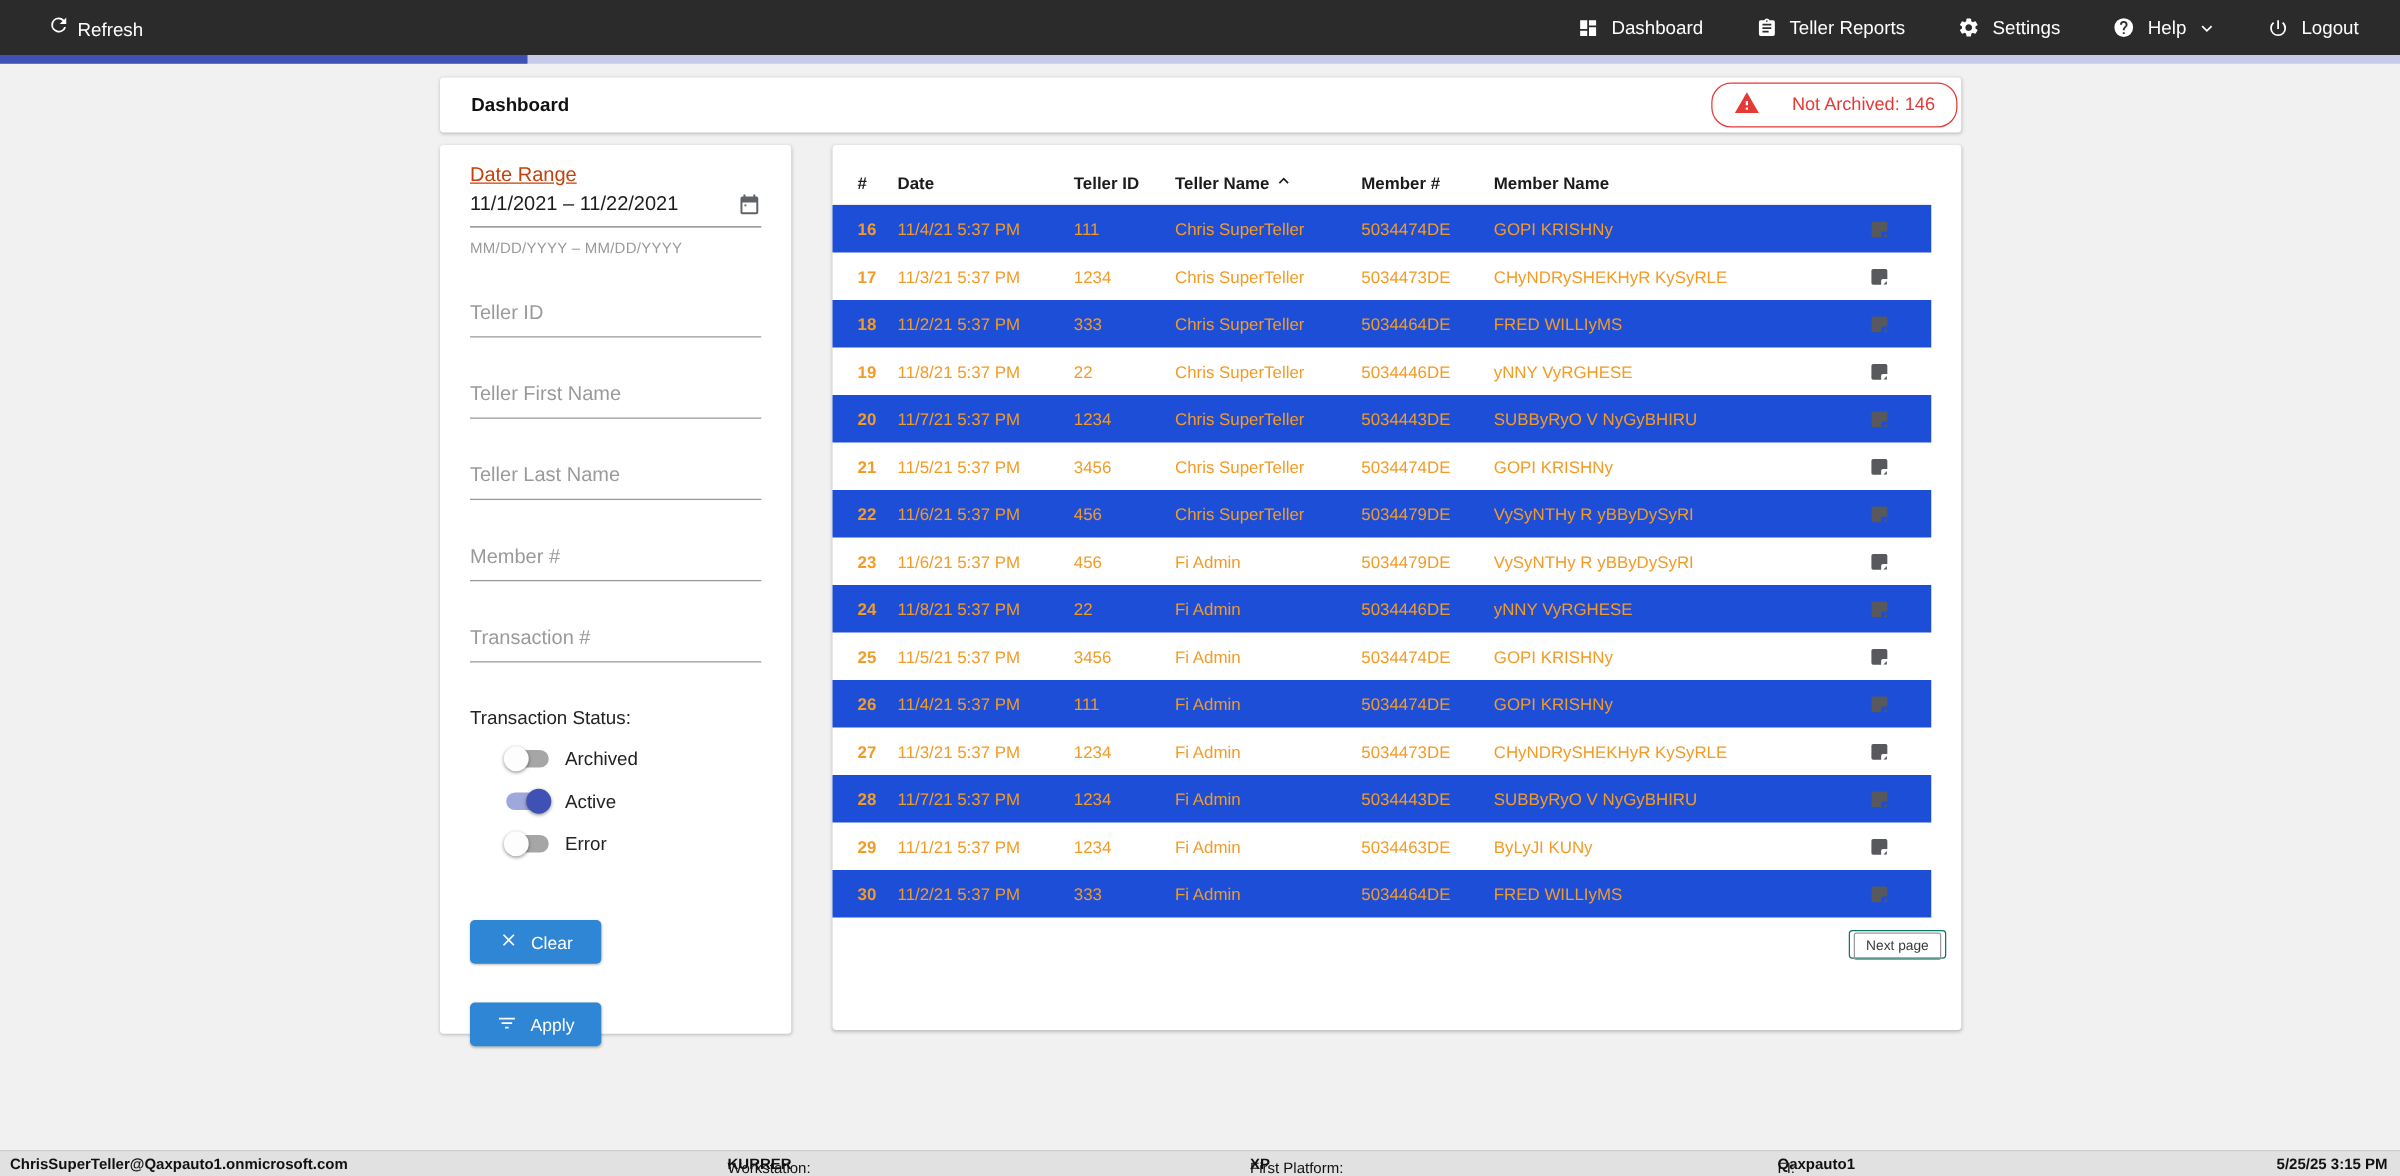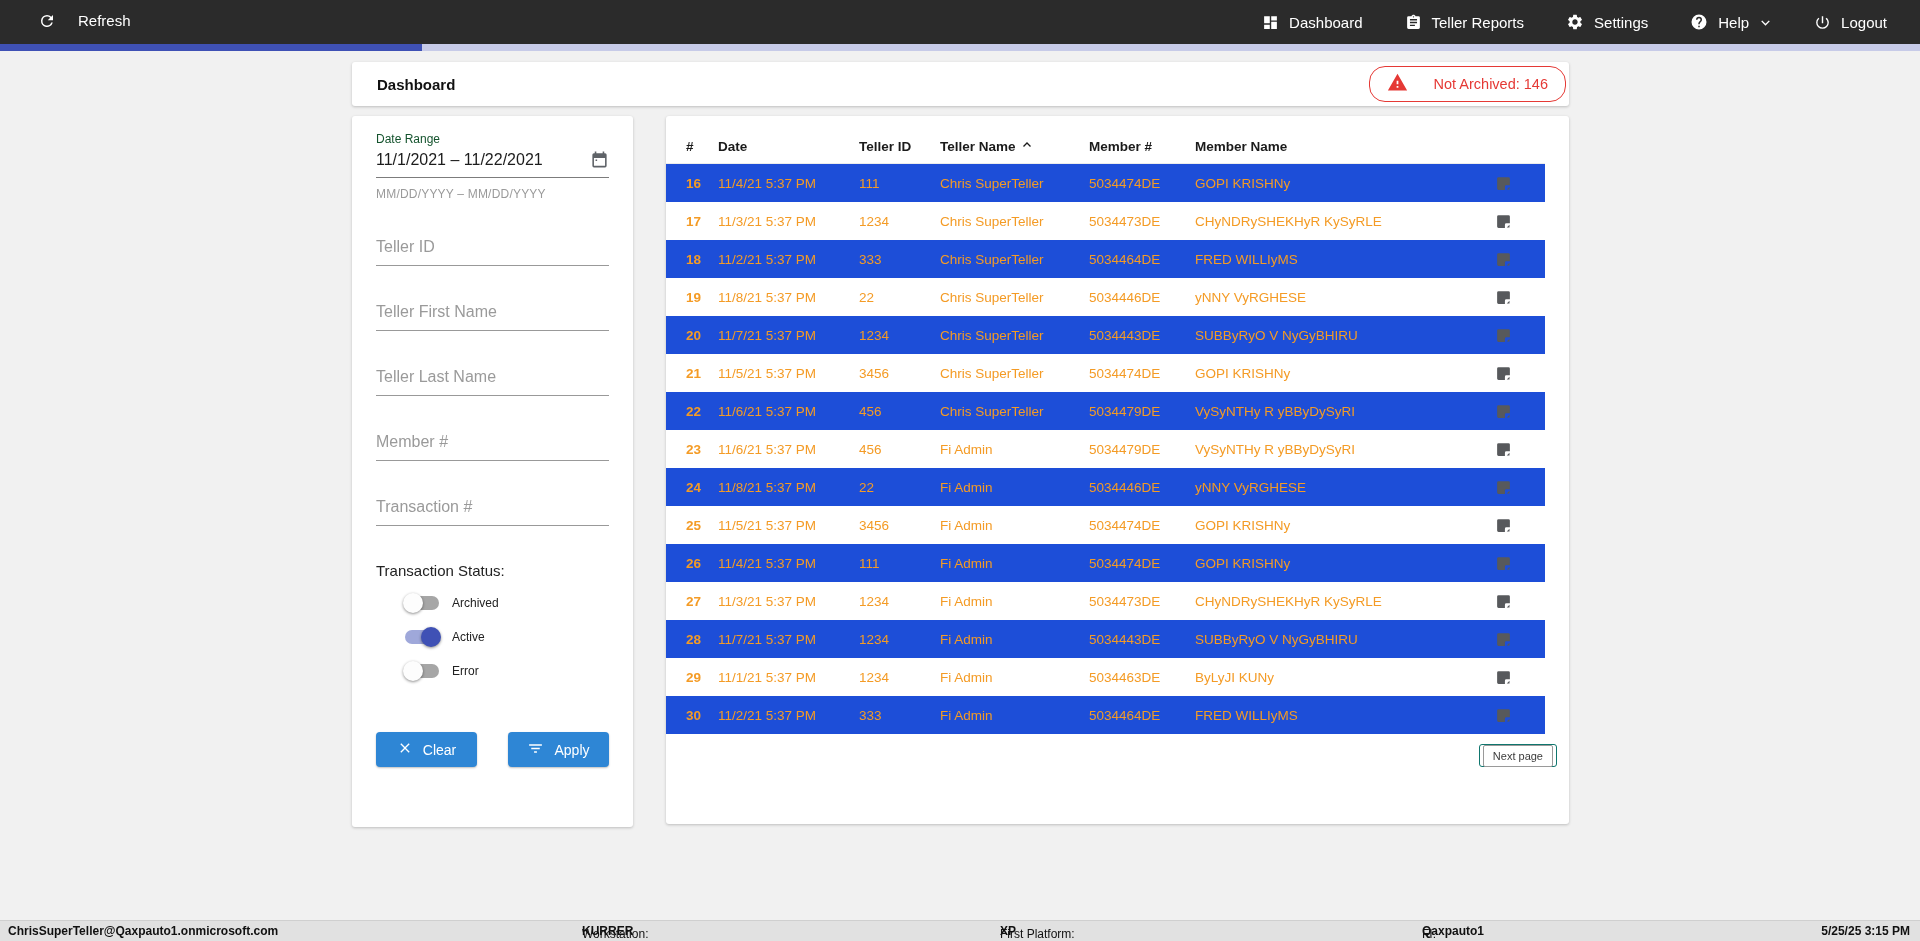--- a/index.html
+++ b/index.html
@@ -10,40 +10,40 @@
     position:relative;
     overflow:hidden;
     color:#222;
   }
   
   .topbar {
     position:absolute; top:0; left:0; width:1920px; height:44px;
     background:#2b2b2b; display:flex; align-items:center;
     color:#fff; font-size:15px;
   }
-  .topbar .left { display:flex; align-items:flex-start; gap:22px; margin-left:38px; cursor:pointer; }
+  .topbar .left { display:flex; align-items:flex-end; gap:6px; margin-left:38px; cursor:pointer; }
   .topbar .nav { margin-left:auto; display:flex; align-items:center; gap:42px; margin-right:33px; }
   .nav-item { display:flex; align-items:center; gap:10px; cursor:pointer; }
   .nav-item svg { display:block; }
   
   .progress { position:absolute; top:44px; left:0; width:1920px; height:7px; background:#c7cbe8; }
   .progress .fill { position:absolute; left:0; top:0; height:7px; width:422px; background:#3f51b5; }
   
   .card { position:absolute; background:#fff; border-radius:3px; box-shadow:0 1px 3px rgba(0,0,0,.22); }
   .header-card { left:352px; top:62px; width:1217px; height:44px; display:flex; align-items:center; }
   .page-title { font-weight:bold; font-size:15px; margin-left:25px; color:#111; }
   .badge {
     position:absolute; right:3px; top:4px; height:36px;
     border:1px solid #e53935; border-radius:16px; background:#fff;
     display:flex; align-items:center; gap:26px; padding:0 17px;
     color:#e53935; font-size:14.5px;
   }
   
   .filter-card { left:352px; top:116px; width:281px; height:711px; padding:0 24px; }
-  .f-label { margin-top:16px; font-size:12px; color:#14532d; }
+  .f-label { margin-top:16px; font-size:16px; color:#c2410c;text-decoration:underline; }
   .date-row { display:flex; align-items:center; margin-top:4px; }
   .date-input {
     border:none; outline:none; flex:1; font-size:16px; color:#1c1c1c;
     font-family:"Liberation Sans", sans-serif; background:transparent;
   }
   .cal-btn { background:none; border:none; cursor:pointer; padding:0; height:20px; }
   .f-underline { border-bottom:1px solid #7c7c7c; margin-top:7px; }
   .f-helper { margin-top:9px; font-size:12px; color:#9a9a9a; letter-spacing:.2px; }
   .f-input {
     display:block; width:100%; margin-top:37px; border:none; border-bottom:1px solid #999;
@@ -54,22 +54,22 @@
   .status-label { margin-top:36px; font-size:15px; color:#222; }
   .toggle-row { display:flex; align-items:center; gap:13px; margin-left:29px; margin-top:14px; height:20px; }
   .toggle-row:first-of-type { margin-top:15px; }
   .switch { position:relative; width:34px; height:14px; border-radius:7px; background:#a6a6a6; cursor:pointer; flex:0 0 auto; }
   .switch .thumb {
     position:absolute; top:-3px; left:-2px; width:20px; height:20px; border-radius:50%;
     background:#fdfdfd; box-shadow:0 1px 3px rgba(0,0,0,.45);
   }
   .switch.on { background:#9fa8da; }
   .switch.on .thumb { left:auto; right:-2px; background:#3f51b5; }
-  .toggle-label { font-size:12px; color:#222; }
-  .btn-row { display:flex; gap:31px; margin-top:51px; }
+  .toggle-label { font-size:15px; color:#222; }
+  .btn-row { display:flex; gap:31px; margin-top:51px;flex-direction:column; }
   .blue-btn {
     width:105px; height:35px; background:#2e86d5; color:#fff; border:none; border-radius:4px;
     font-size:14px; font-family:"Liberation Sans", sans-serif; cursor:pointer;
     display:flex; align-items:center; justify-content:center; gap:10px;
     box-shadow:0 1px 2px rgba(0,0,0,.25);
   }
   
   .table-card { left:666px; top:116px; width:903px; height:708px; }
   .tgrid {
     display:grid; grid-template-columns:32px 141px 81px 149px 106px 293px 1fr;

